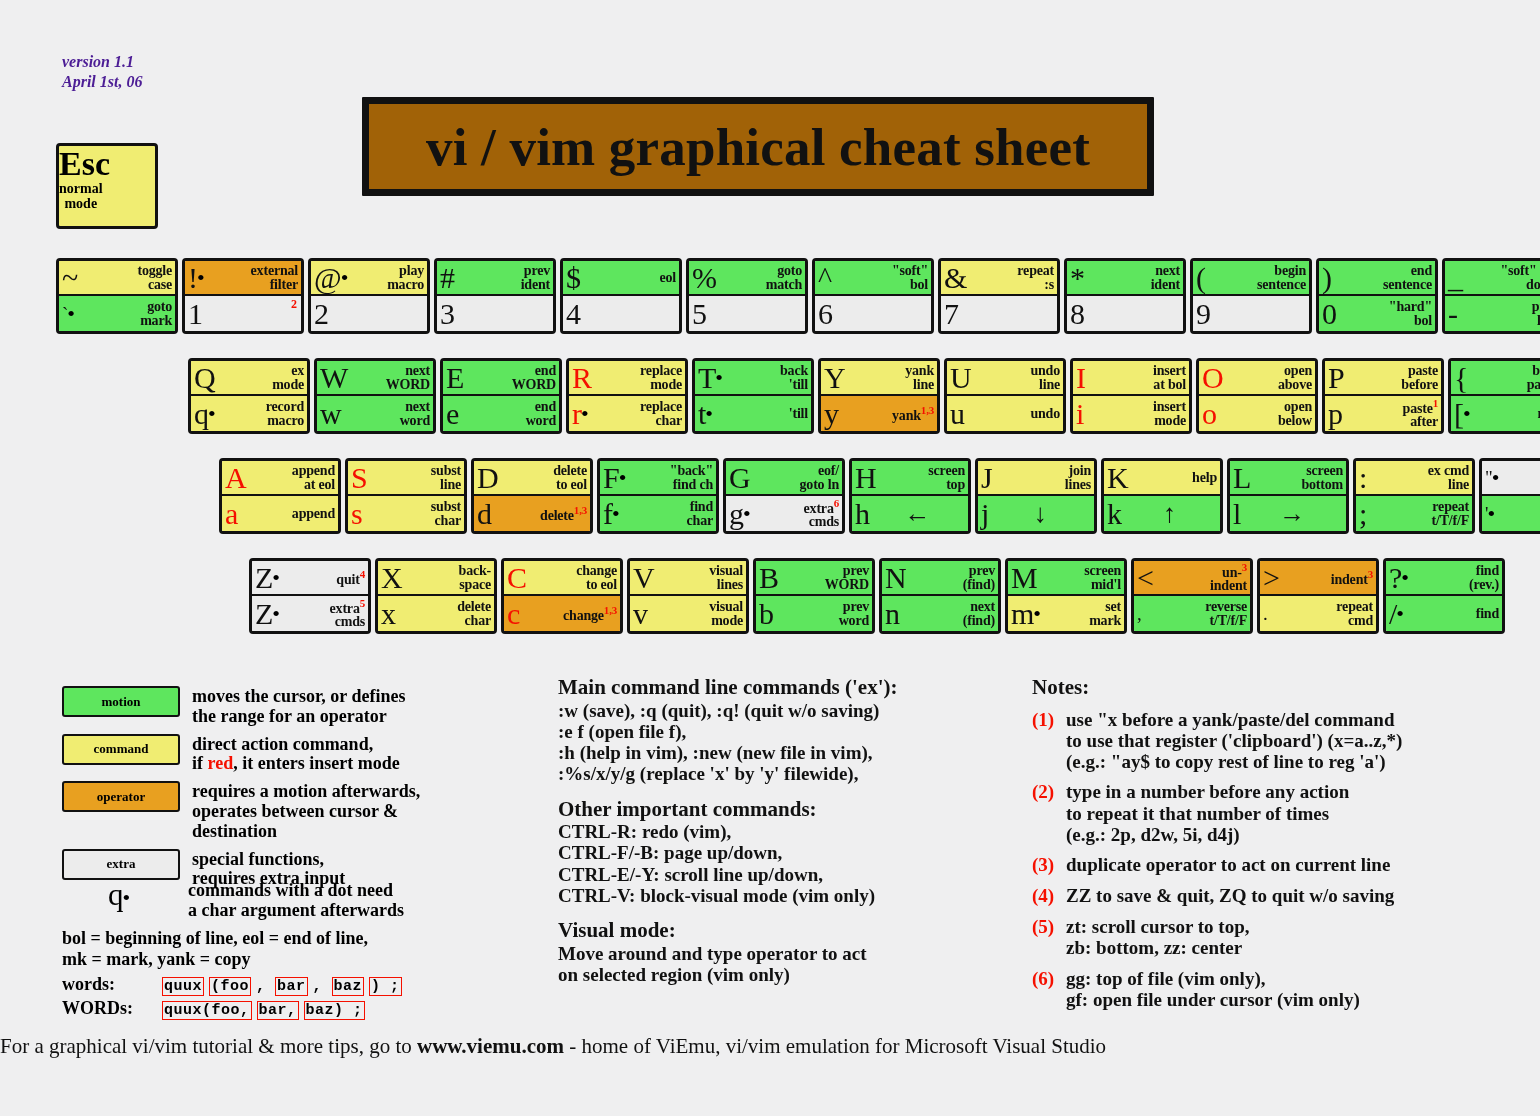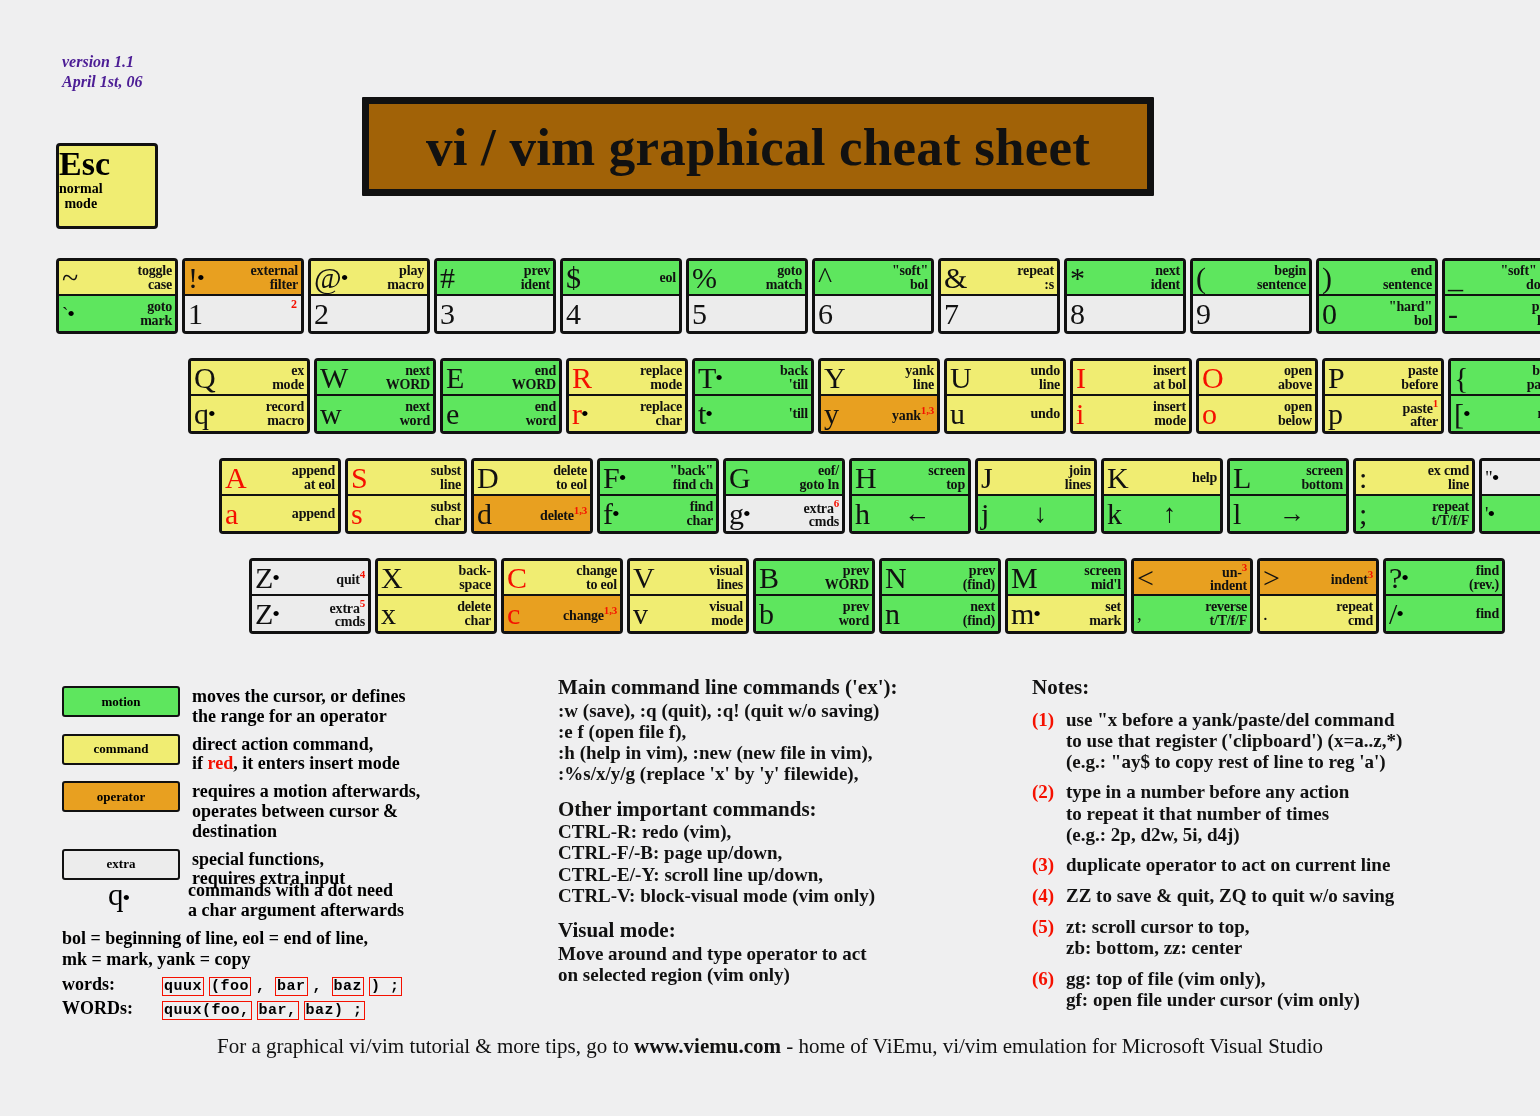--- a/index.html
+++ b/index.html
@@ -95,21 +95,21 @@
   .wplain{margin-right:0px;}
 
   #midcol{position:absolute;left:558px;top:676px;width:470px;}
   #notescol{position:absolute;left:1032px;top:676px;width:480px;}
   .note-item{display:flex;align-items:flex-start;margin-top:9px;}
   .note-num{color:#f51000;font-size:19px;font-weight:bold;flex:0 0 auto;width:34px;}
   .note-body{font-size:19px;font-weight:bold;line-height:1.12;}
   .blockgap{height:13px;}
 
   #footer{
-    position:absolute;left:0;top:1034px;width:1540px;text-align:center;
+    position:absolute;left:0;top:1034px;width:1540px;
     font-size:21px;line-height:1.2;color:#111;
   }
   #footer b{font-weight:bold;}
 </style>
 </head>
 <body>
 
 <div id="version">
   <div>version 1.1</div>
   <div>April 1st, 06</div>

